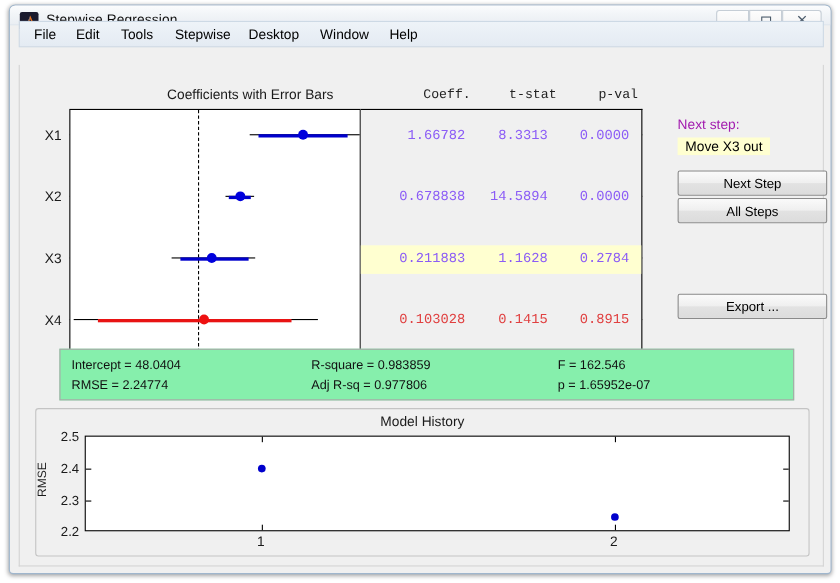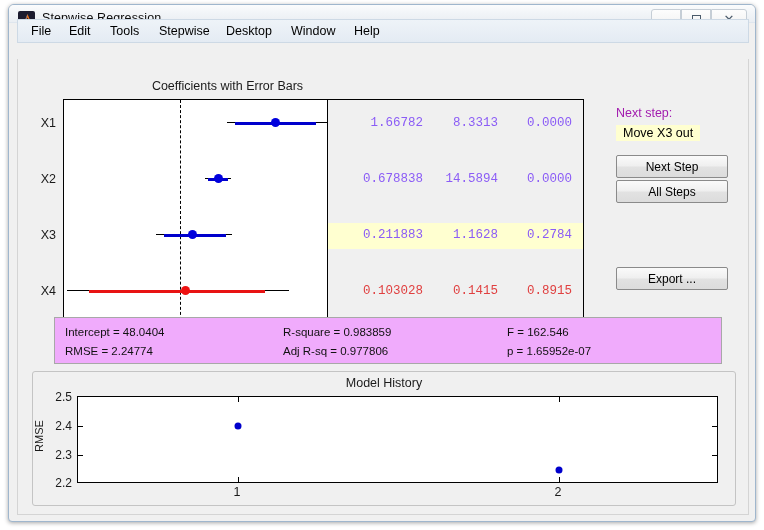--- a/index.html
+++ b/index.html
@@ -188,38 +188,38 @@
     position: absolute; left: 598px; top: 47px;
     font-size: 12.5px; color: #a21caf;
   }
   #nextstep-value {
     position: absolute; left: 598px; top: 66px;
     font-size: 12.5px; color: #000;
     background: #ffffd0;
     padding: 1px 7px;
   }
   .pbtn {
-    position: absolute; left: 598px; width: 112px; height: 23px;
+    position: absolute; left: 598px; width: 136px; height: 23px;
     background: linear-gradient(to bottom,#fafafa 0%, #efefef 48%, #e2e2e2 52%, #dcdcdc 100%);
     border: 1px solid #8a8a8a;
     border-radius: 2px;
     box-sizing: border-box;
     display: flex; align-items: center; justify-content: center;
     font-size: 12px; color: #000;
     cursor: default;
   }
   #btn-nextstep { top: 96px; }
   #btn-allsteps { top: 121px; }
   #btn-export   { top: 208px; }
 
   
   #statsbox {
     position: absolute; left: 36px; top: 258px;
     width: 668px; height: 47px;
-    background: #f0abfc;
+    background: #86efac;
     border: 1px solid #a8a8a8;
     box-sizing: border-box;
     padding-left: 36px;
   }
   .statline { position: absolute; font-size: 11.5px; color: #111; white-space: nowrap; }
   .sc1 { left: 10px; }
   .sc2 { left: 228px; }
   .sc3 { left: 452px; }
   .sr1 { top: 8px; }
   .sr2 { top: 27px; }
@@ -307,20 +307,25 @@
     <div class="menuitem" style="left:136px">Stepwise</div>
     <div class="menuitem" style="left:203px">Desktop</div>
     <div class="menuitem" style="left:268px">Window</div>
     <div class="menuitem" style="left:331px">Help</div>
   </div>
 
   <div id="client">
 
     <div id="coef-title">Coefficients with Error Bars</div>
 
+    <div id="tbl-header">
+      <div class="hcol" id="h-coeff">Coeff.</div>
+      <div class="hcol" id="h-tstat">t-stat</div>
+      <div class="hcol" id="h-pval">p-val</div>
+    </div>
 
     <div class="ylabel" style="top:57px">X1</div>
     <div class="ylabel" style="top:113px">X2</div>
     <div class="ylabel" style="top:169px">X3</div>
     <div class="ylabel" style="top:225px">X4</div>
 
     <div class="ytick" style="top:63px"></div>
     <div class="ytick" style="top:119px"></div>
     <div class="ytick" style="top:175px"></div>
     <div class="ytick" style="top:231px"></div>

